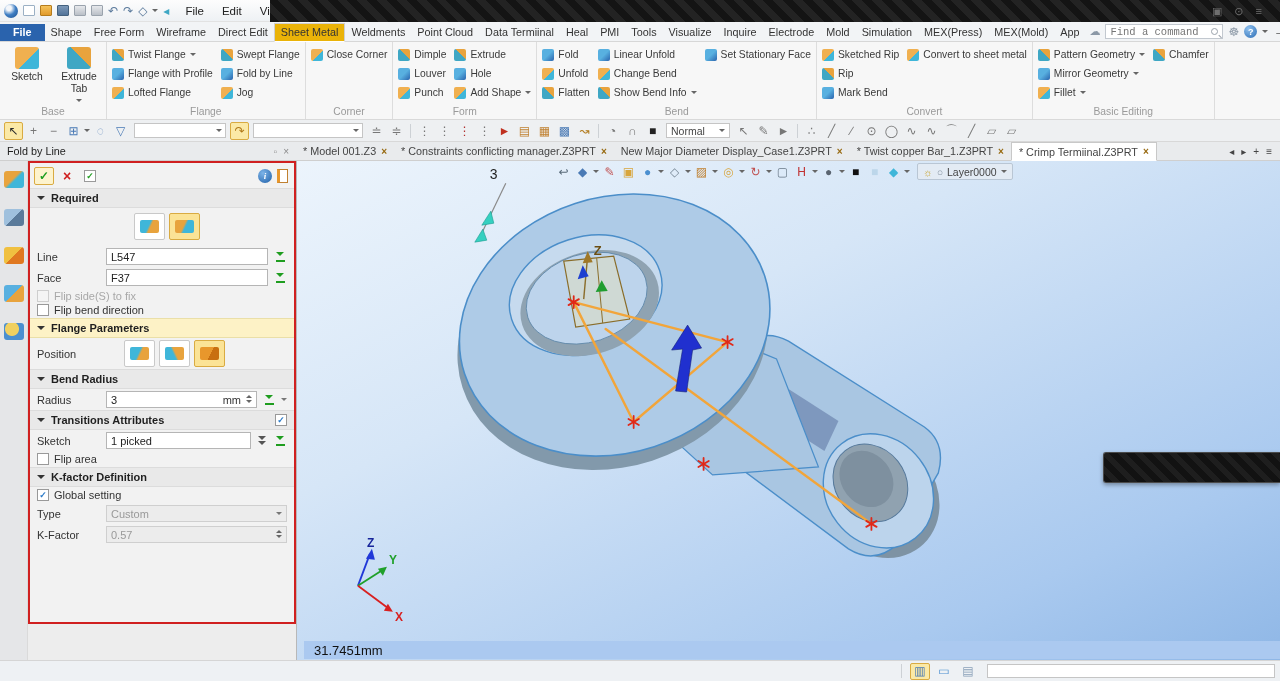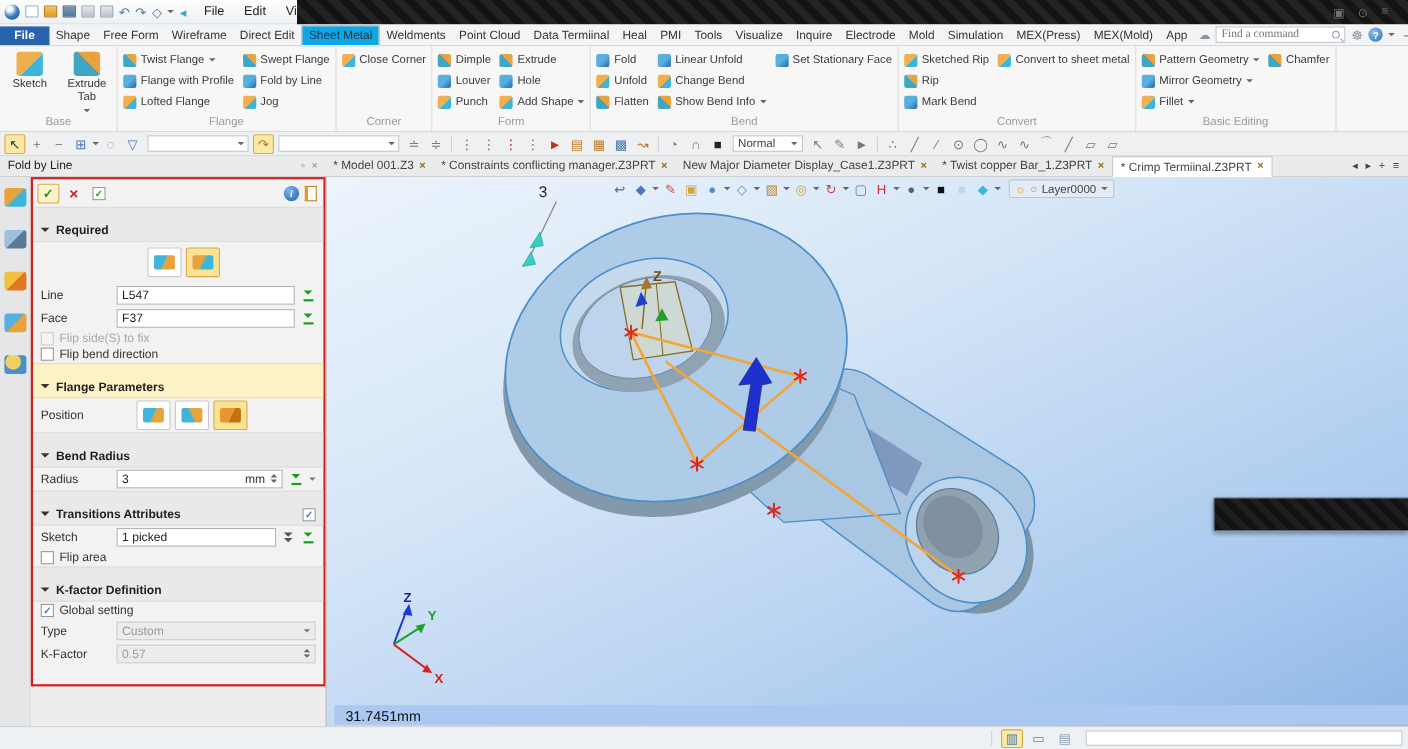--- a/index.html
+++ b/index.html
@@ -14,25 +14,25 @@
   .mini.disk{background:linear-gradient(#7d99b8,#52749a);border-color:#44627f}
   .mini.print{background:linear-gradient(#e7e9ec,#b9bfc7);border-color:#9aa3ad}
   .menus{display:flex;gap:2px;margin-left:8px}
   .menu{padding:2px 8px;color:#222;font-size:11.5px}
   .ovl{position:absolute;left:270px;top:0;right:0;height:22px;background:repeating-linear-gradient(45deg,#141414 0 7px,#232323 7px 14px);display:flex;align-items:center;justify-content:flex-end;gap:12px;padding-right:18px}
   .ovl span{color:#6f6f6f;font-size:11px}
   
   .tabbar{height:20px;background:#f2f4f6;display:flex;align-items:flex-end;border-bottom:1px solid #d7d7d7;white-space:nowrap}
   .tab{padding:2px 6px 3px;font-size:10.8px;color:#333}
   .tab.file{background:#2a63ad;color:#fff;padding:2px 13px 3px;font-weight:bold}
-  .tab.active{background:#0ea5e9;border:1px solid #cfcfcf;border-bottom:1px solid #fff;margin-bottom:-1px}
+  .tab.active{background:#eab308;border:1px solid #cfcfcf;border-bottom:1px solid #fff;margin-bottom:-1px}
   .tab-right{margin-left:auto;display:flex;align-items:center;gap:5px;padding:0 4px 2px}
   .cloud{color:#8b98a6;font-size:11px}
   .search{width:118px;height:15px;background:#fff;border:1px solid #c2c8cf;display:flex;align-items:center;padding:0 4px;color:#9aa2ab}
-  .search input{border:none;outline:none;flex:1;font-size:10.5px;font-family:Liberation Serif, serif;color:#555;min-width:0}
+  .search input{border:none;outline:none;flex:1;font-size:10.5px;font-family:Liberation Mono, monospace;color:#555;min-width:0}
   .mag{width:7px;height:7px;border:1.4px solid #9aa2ab;border-radius:50%;position:relative;flex:none}
   .mag::after{content:"";position:absolute;width:4px;height:1.4px;background:#9aa2ab;transform:rotate(45deg);left:6px;top:7px}
   .gear{color:#8b98a6;font-size:12px}
   .helpball{width:13px;height:13px;border-radius:50%;background:radial-gradient(circle at 35% 30%,#8fc0ee,#2a6cb4);color:#fff;font-size:9px;display:flex;align-items:center;justify-content:center;font-weight:bold}
   .winbtn{color:#555;font-size:11px;padding:0 3px}
   
   .ribbon{height:78px;background:#f7f7f7;border-bottom:1px solid #d9d9d9;display:flex}
   .group{display:flex;flex-direction:column;border-right:1px solid #ddd;padding:3px 5px 0}
   .gbody{flex:1;display:flex;gap:8px}
   .gcol{display:flex;flex-direction:column}
@@ -73,21 +73,21 @@
   
   .panel{position:absolute;left:28px;top:0;width:268px;height:463px;border:2px solid #d02020;background:#f2f2f2;overflow:hidden;font-size:11px}
   .phead{height:25px;display:flex;align-items:center;gap:3px;padding:0 4px}
   .pbtn{width:20px;height:18px;border:1px solid transparent;border-radius:2px;display:flex;align-items:center;justify-content:center;font-weight:bold;font-size:12px}
   .pbtn.ok{color:#1f9d1f;background:#fdf3cd;border-color:#d9ab42}
   .pbtn.cancel{color:#cf2020;font-size:14px}
   .pbtn.apply{font-size:10px;color:#1f9d1f}
   .applybox{width:12px;height:12px;border:1px solid #9a9a9a;background:#fff;display:flex;align-items:center;justify-content:center;color:#1f9d1f;font-size:9px;font-weight:bold}
   .infoball{margin-left:auto;width:14px;height:14px;border-radius:50%;background:radial-gradient(circle at 35% 30%,#7db4e8,#1f5fa8);color:#fff;font-size:9px;display:flex;align-items:center;justify-content:center;font-weight:bold;font-family:"Liberation Serif",serif;font-style:italic}
   .pageic{width:11px;height:14px;background:#fff;border:1px solid #c08030;border-left:3px solid #e8972c;margin:0 2px}
-  .sec{height:20px;background:#e9e9e9;border-top:1px solid #dcdcdc;border-bottom:1px solid #dcdcdc;display:flex;align-items:flex-start;padding:15px 7px;font-weight:bold;color:#1f1f1f}
+  .sec{height:20px;background:#e9e9e9;border-top:1px solid #dcdcdc;border-bottom:1px solid #dcdcdc;display:flex;align-items:center;padding:0 7px;font-weight:bold;color:#1f1f1f}
   .sec.yellow{background:#fdf2c6;border-color:#eadfa8}
   .tri{width:0;height:0;border:4px solid transparent;border-top-color:#333;margin:3px 6px 0 0}
   .prow{display:flex;align-items:center;padding:2px 7px;gap:5px}
   .plbl{width:64px;color:#333;flex:none}
   .plbl.dim,.dimtxt{color:#a8a8a8}
   .inp{flex:1;height:17px;background:#fff;border:1px solid #b5b5b5;display:flex;align-items:center;padding:0 4px;color:#222;min-width:0}
   .inp.dis{background:#ececec;color:#999;border-color:#cfcfcf}
   .unit{margin-left:auto;color:#333;padding-right:2px}
   .spin{display:flex;flex-direction:column;gap:2px;margin-left:3px}
   .spin i{width:0;height:0;border:3px solid transparent}

